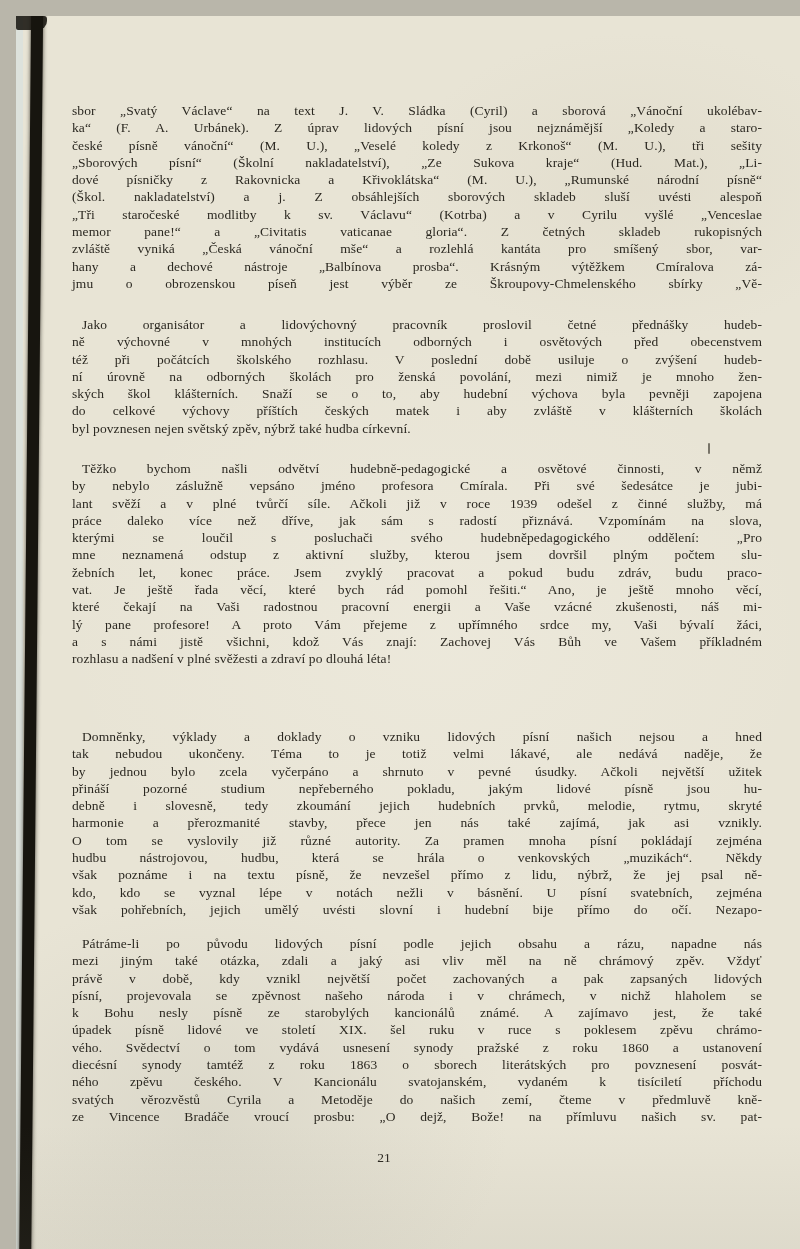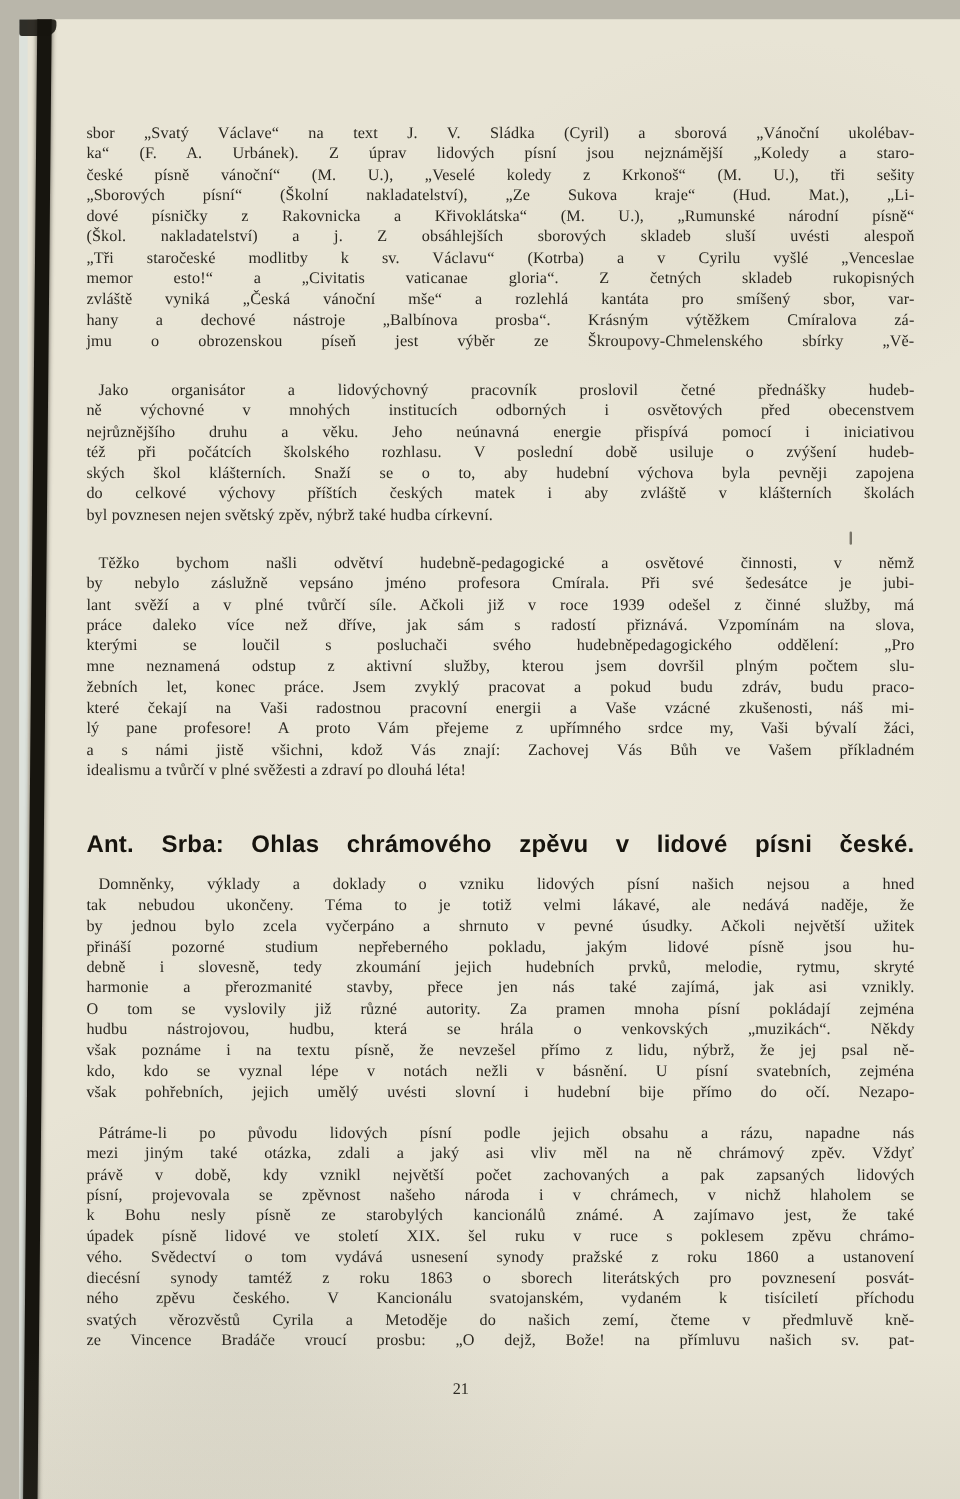--- a/index.html
+++ b/index.html
@@ -90,49 +90,49 @@
 
   <div class="textcol">
     <div class="para" style="top:86px">
         <div class="line">sbor „Svatý Václave“ na text J. V. Sládka (Cyril) a sborová „Vánoční ukolébav-</div>
         <div class="line">ka“ (F. A. Urbánek). Z úprav lidových písní jsou nejznámější „Koledy a staro-</div>
         <div class="line">české písně vánoční“ (M. U.), „Veselé koledy z Krkonoš“ (M. U.), tři sešity</div>
         <div class="line">„Sborových písní“ (Školní nakladatelství), „Ze Sukova kraje“ (Hud. Mat.), „Li-</div>
         <div class="line">dové písničky z Rakovnicka a Křivoklátska“ (M. U.), „Rumunské národní písně“</div>
         <div class="line">(Škol. nakladatelství) a j. Z obsáhlejších sborových skladeb sluší uvésti alespoň</div>
         <div class="line">„Tři staročeské modlitby k sv. Václavu“ (Kotrba) a v Cyrilu vyšlé „Venceslae</div>
-        <div class="line">memor esto!“ a „Civitatis vaticanae gloria“. Z četných skladeb rukopisných</div>
+        <div class="line">memor pane!“ a „Civitatis vaticanae gloria“. Z četných skladeb rukopisných</div>
         <div class="line">zvláště vyniká „Česká vánoční mše“ a rozlehlá kantáta pro smíšený sbor, var-</div>
         <div class="line">hany a dechové nástroje „Balbínova prosba“. Krásným výtěžkem Cmíralova zá-</div>
         <div class="line">jmu o obrozenskou píseň jest výběr ze Škroupovy-Chmelenského sbírky „Vě-</div>
       </div>
     <div class="para" style="top:300px">
         <div class="line indent">Jako organisátor a lidovýchovný pracovník proslovil četné přednášky hudeb-</div>
         <div class="line">ně výchovné v mnohých institucích odborných i osvětových před obecenstvem</div>
-        <div class="line">nejrůznějšího druhu a věku. Jeho neúnavná energie přispívá pomocí i iniciativou</div>
         <div class="line">též při počátcích školského rozhlasu. V poslední době usiluje o zvýšení hudeb-</div>
+        <div class="line">ní úrovně na odborných školách pro ženská povolání, mezi nimiž je mnoho žen-</div>
         <div class="line">ských škol klášterních. Snaží se o to, aby hudební výchova byla pevněji zapojena</div>
         <div class="line">do celkové výchovy příštích českých matek i aby zvláště v klášterních školách</div>
         <div class="line lastline">byl povznesen nejen světský zpěv, nýbrž také hudba církevní.</div>
       </div>
     <div class="para" style="top:444px">
         <div class="line indent">Těžko bychom našli odvětví hudebně-pedagogické a osvětové činnosti, v němž</div>
         <div class="line">by nebylo záslužně vepsáno jméno profesora Cmírala. Při své šedesátce je jubi-</div>
         <div class="line">lant svěží a v plné tvůrčí síle. Ačkoli již v roce 1939 odešel z činné služby, má</div>
         <div class="line">práce daleko více než dříve, jak sám s radostí přiznává. Vzpomínám na slova,</div>
         <div class="line">kterými se loučil s posluchači svého hudebněpedagogického oddělení: „Pro</div>
         <div class="line">mne neznamená odstup z aktivní služby, kterou jsem dovršil plným počtem slu-</div>
         <div class="line">žebních let, konec práce. Jsem zvyklý pracovat a pokud budu zdráv, budu praco-</div>
+        <div class="line">vat. Je ještě řada věcí, které bych rád pomohl řešiti.“ Ano, je ještě mnoho věcí,</div>
         <div class="line">které čekají na Vaši radostnou pracovní energii a Vaše vzácné zkušenosti, náš mi-</div>
         <div class="line">lý pane profesore! A proto Vám přejeme z upřímného srdce my, Vaši bývalí žáci,</div>
         <div class="line">a s námi jistě všichni, kdož Vás znají: Zachovej Vás Bůh ve Vašem příkladném</div>
-        <div class="line lastline">idealismu a tvůrčí v plné svěžesti a zdraví po dlouhá léta!</div>
+        <div class="line lastline">rozhlasu a nadšení v plné svěžesti a zdraví po dlouhá léta!</div>
       </div>
 
-    <h1 class="heading" style="top:676px">Ant. Srba: Ohlas chrámového zpěvu v lidové písni české.</h1>
 
     <div class="para" style="top:712px">
         <div class="line indent">Domněnky, výklady a doklady o vzniku lidových písní našich nejsou a hned</div>
         <div class="line">tak nebudou ukončeny. Téma to je totiž velmi lákavé, ale nedává naděje, že</div>
         <div class="line">by jednou bylo zcela vyčerpáno a shrnuto v pevné úsudky. Ačkoli největší užitek</div>
         <div class="line">přináší pozorné studium nepřeberného pokladu, jakým lidové písně jsou hu-</div>
         <div class="line">debně i slovesně, tedy zkoumání jejich hudebních prvků, melodie, rytmu, skryté</div>
         <div class="line">harmonie a přerozmanité stavby, přece jen nás také zajímá, jak asi vznikly.</div>
         <div class="line">O tom se vyslovily již různé autority. Za pramen mnoha písní pokládají zejména</div>
         <div class="line">hudbu nástrojovou, hudbu, která se hrála o venkovských „muzikách“. Někdy</div>

